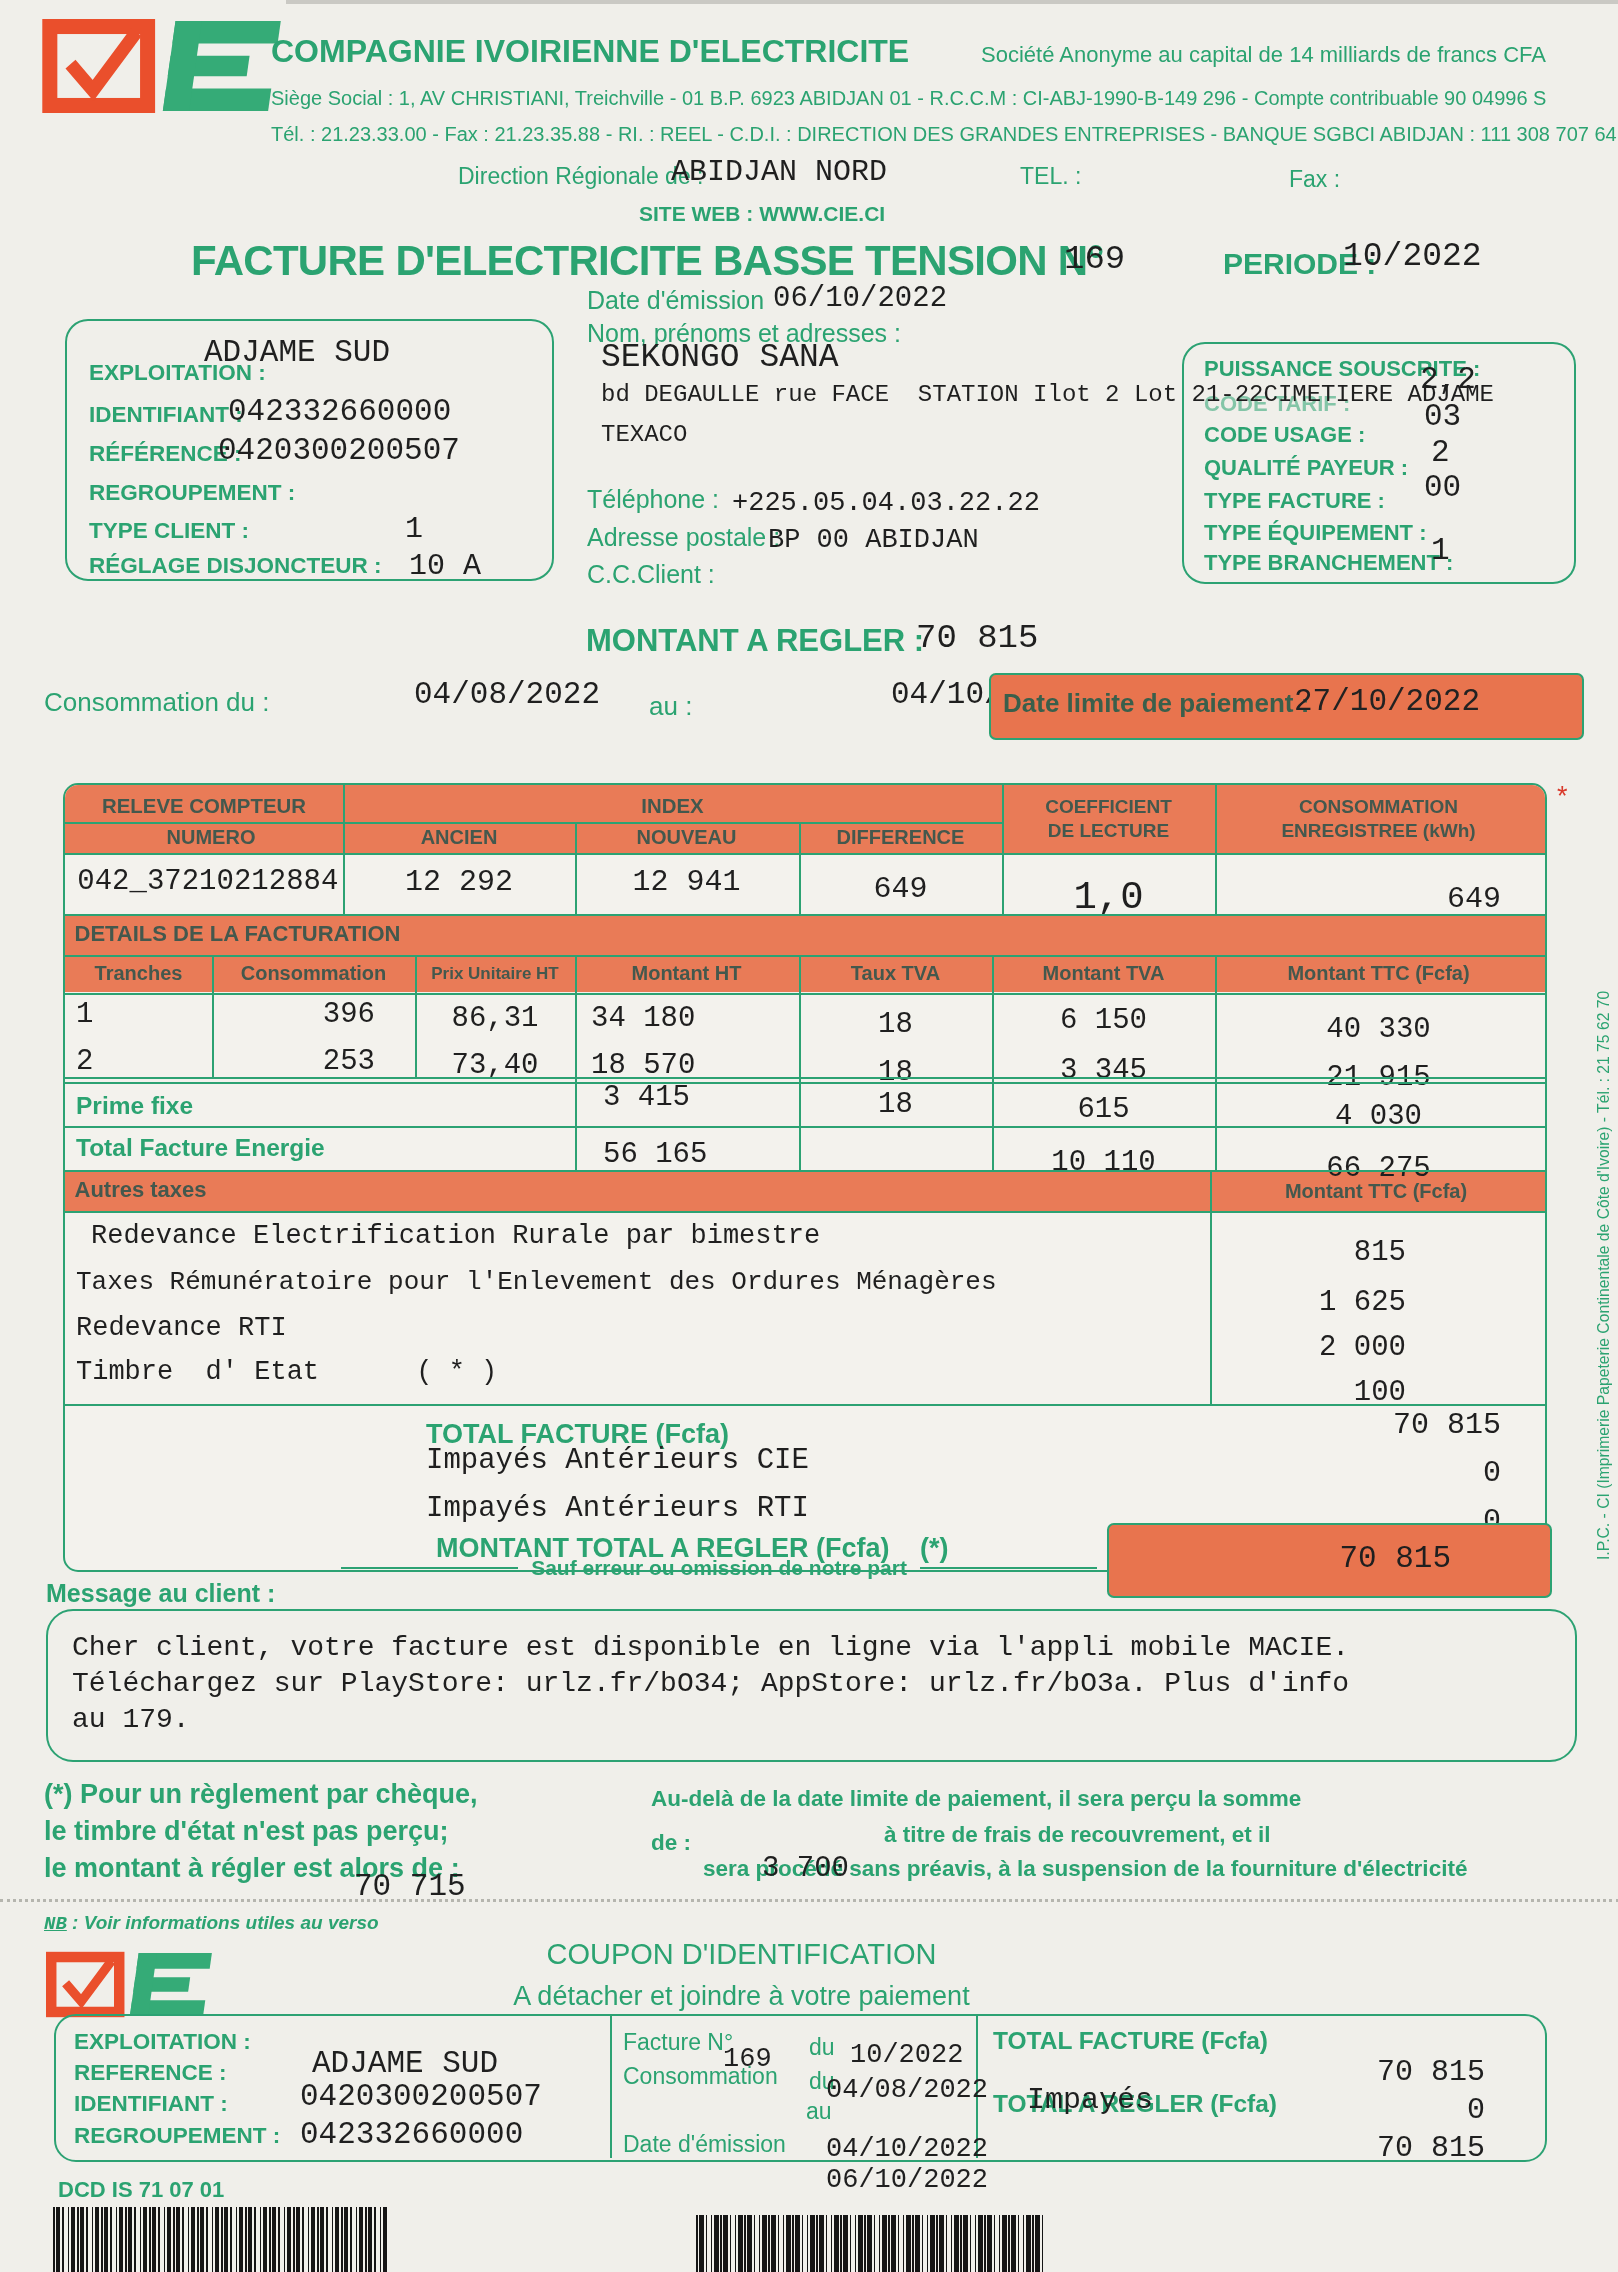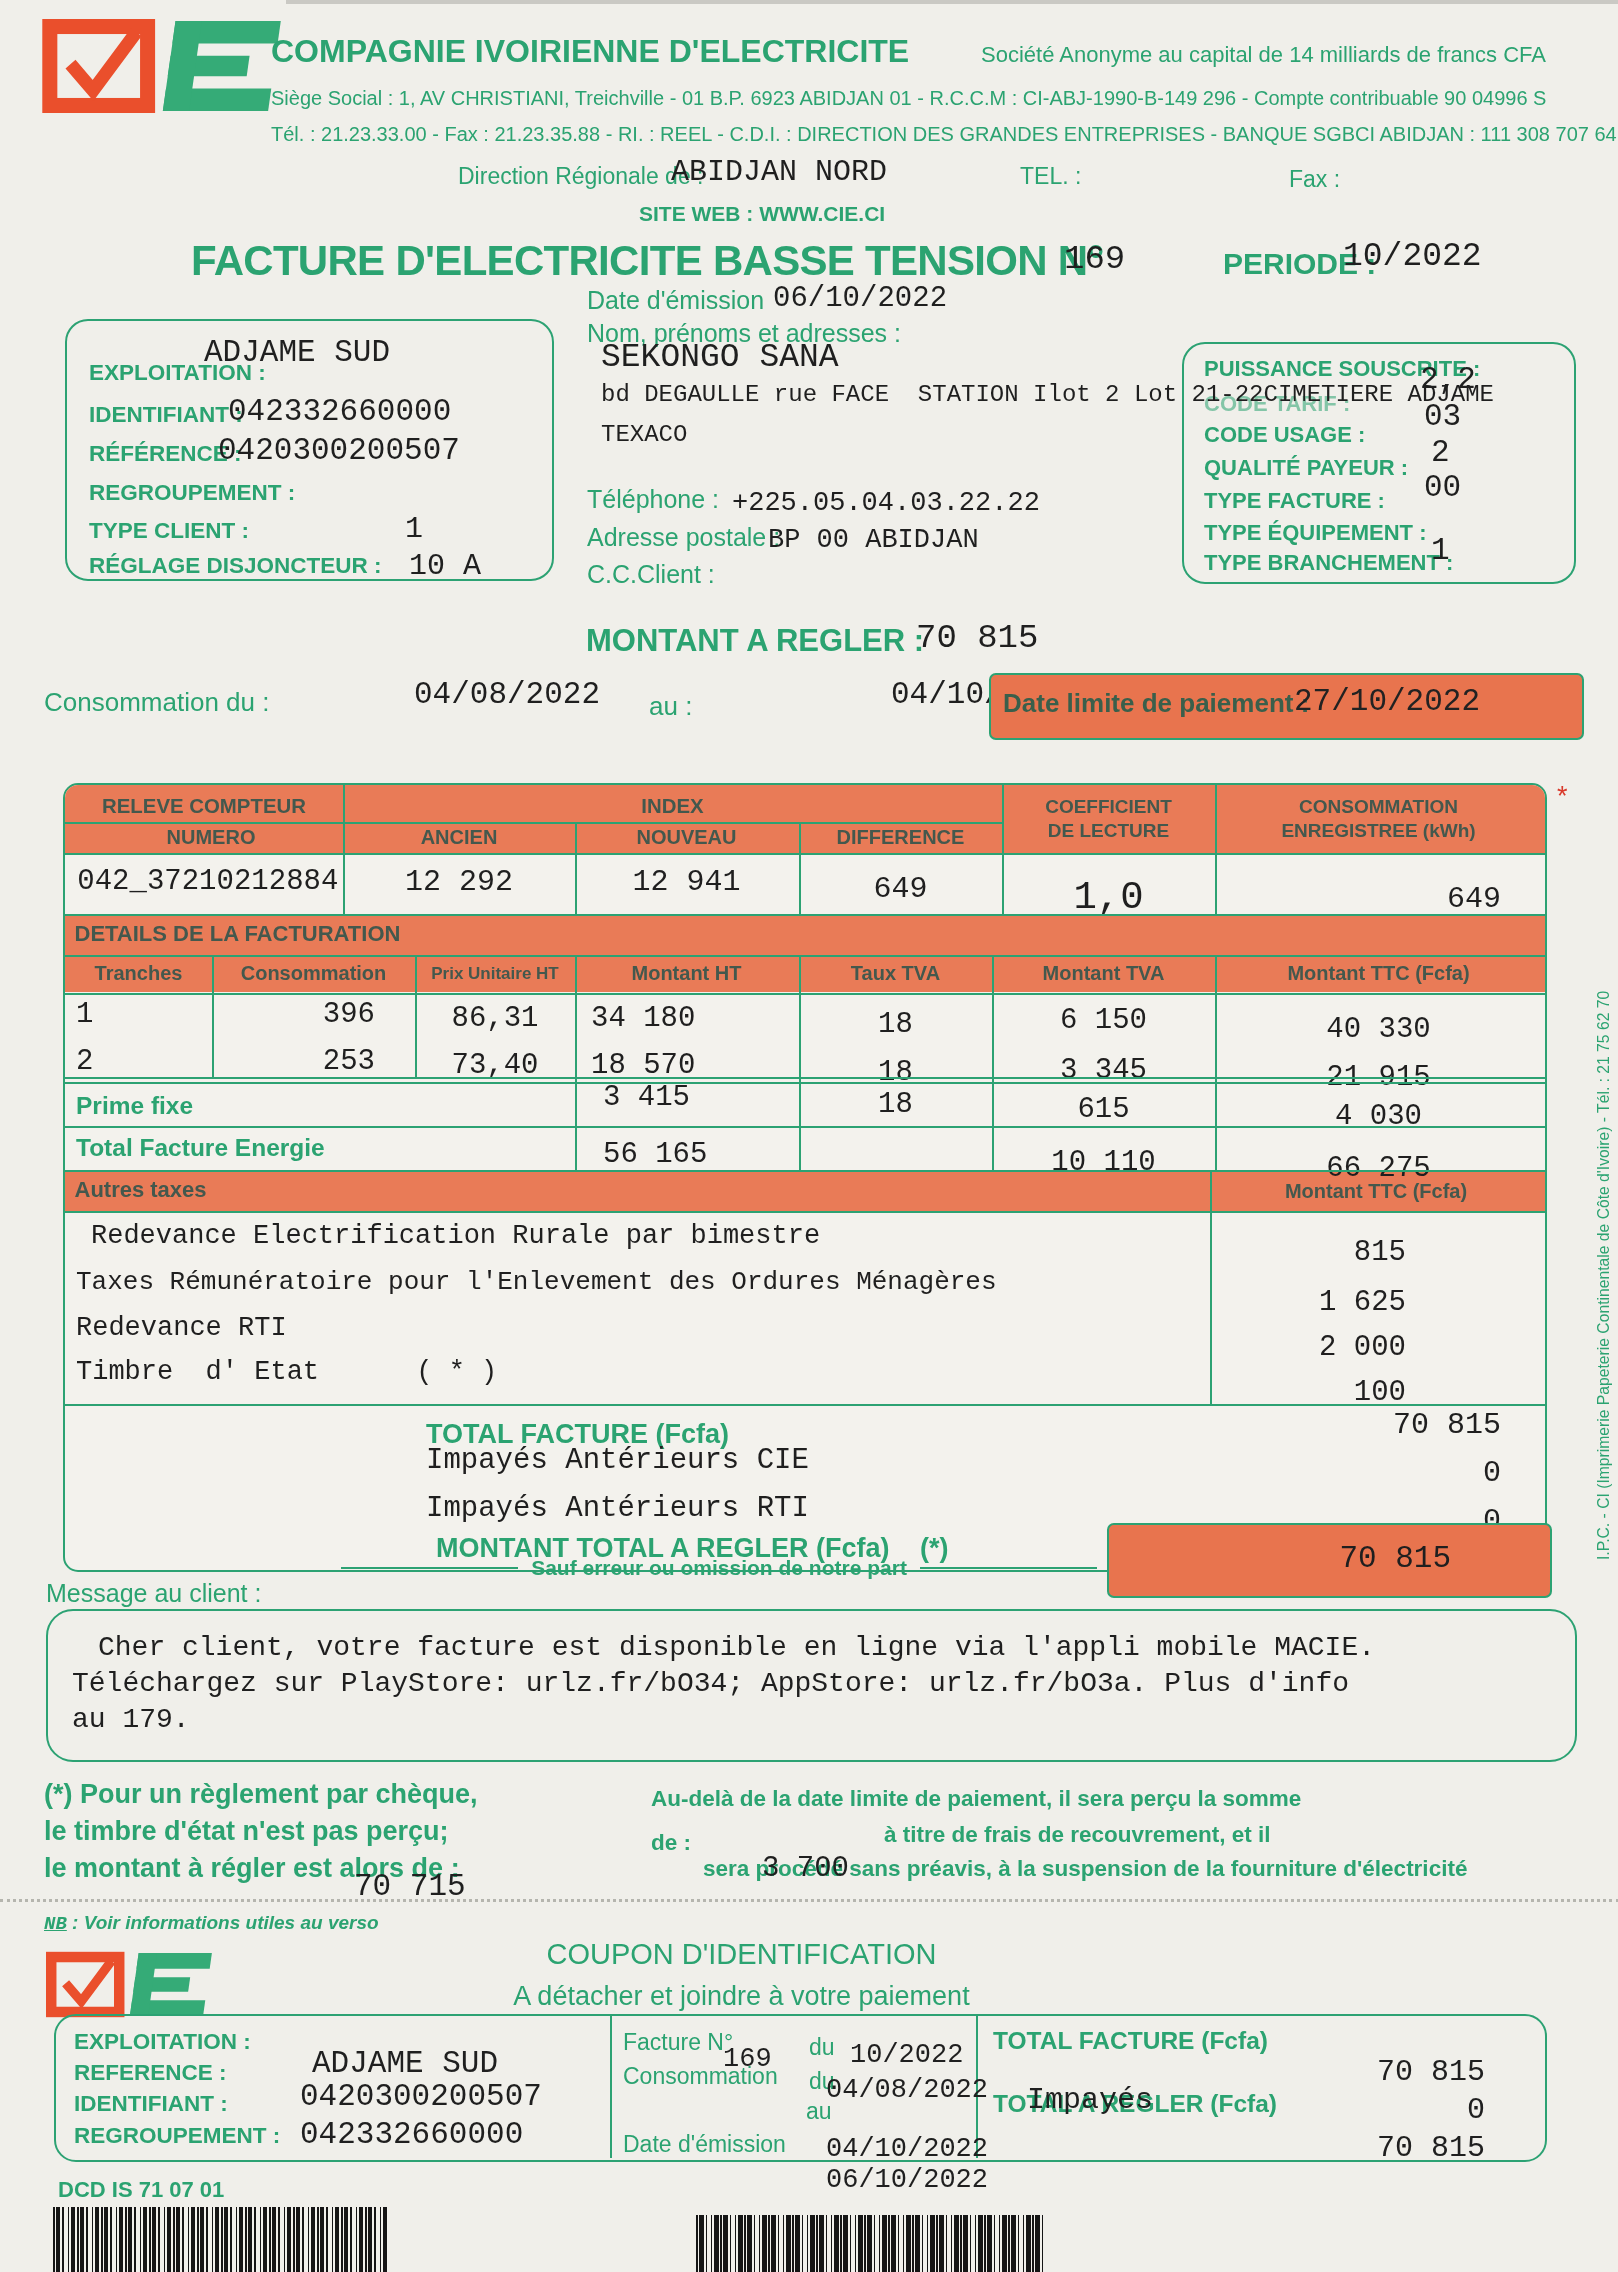--- a/index.html
+++ b/index.html
@@ -226,23 +226,23 @@
 
   <div class="abs" style="left:1107px;top:1523px;width:441px;height:71px;background:#e8744e;border:2.7px solid #2ca273;border-radius:6.8px;z-index:6;"></div>
   <div class="mono rt" style="left:1131px;top:1541px;width:320px;font-size:31px;z-index:7;">70 815</div>
 
   <div class="abs" style="left:341px;top:1556px;width:756px;display:flex;align-items:center;gap:13.6px;z-index:5;">
     <span class="rule"></span>
     <span style="color:#2ba371;font-weight:bold;font-size:21px;white-space:nowrap;">Sauf erreur ou omission de notre part</span>
     <span class="rule"></span>
   </div>
 
-  <div class="glb" style="left:46px;top:1579px;font-size:25px;font-weight:400;">Message au client :</div>
+  <div class="glb" style="left:46px;top:1579px;font-size:25px;font-weight:700;">Message au client :</div>
   <div class="gbox" style="left:46px;top:1609px;width:1527px;height:149px;border-radius:27px;"></div>
-  <div class="mono" style="left:72px;top:1632px;font-size:28px;margin-left:26px;">Cher client, votre facture est disponible en ligne via l'appli mobile MACIE.</div>
+  <div class="mono" style="left:72px;top:1632px;font-size:28px;">Cher client, votre facture est disponible en ligne via l'appli mobile MACIE.</div>
   <div class="mono" style="left:72px;top:1668px;font-size:28px;">Téléchargez sur PlayStore: urlz.fr/bO34; AppStore: urlz.fr/bO3a. Plus d'info</div>
   <div class="mono" style="left:72px;top:1704px;font-size:28px;">au 179.</div>
 
   <div class="glb" style="left:44px;top:1779px;font-size:27px;">(*) Pour un règlement par chèque,</div>
   <div class="glb" style="left:44px;top:1816px;font-size:27px;">le timbre d'état n'est pas perçu;</div>
   <div class="glb" style="left:44px;top:1853px;font-size:27px;">le montant à régler est alors de :</div>
   <div class="gl" style="left:651px;top:1786px;font-size:22.5px;font-weight:bold;">Au-delà de la date limite de paiement, il sera perçu la somme</div>
   <div class="gl" style="left:651px;top:1822px;font-size:22.5px;font-weight:bold;margin-top:8px;">de :</div>
   <div class="gl" style="left:884px;top:1822px;font-size:22.5px;font-weight:bold;">à titre de frais de recouvrement, et il</div>
   <div class="gl" style="left:703px;top:1856px;font-size:22.5px;font-weight:bold;">sera procédé sans préavis, à la suspension de la fourniture d'électricité</div>

